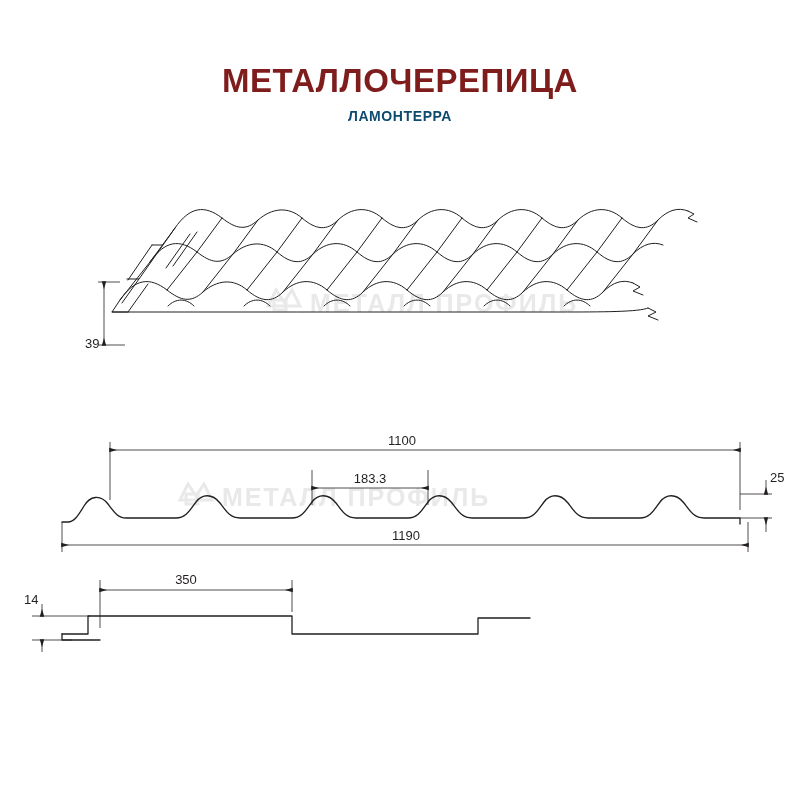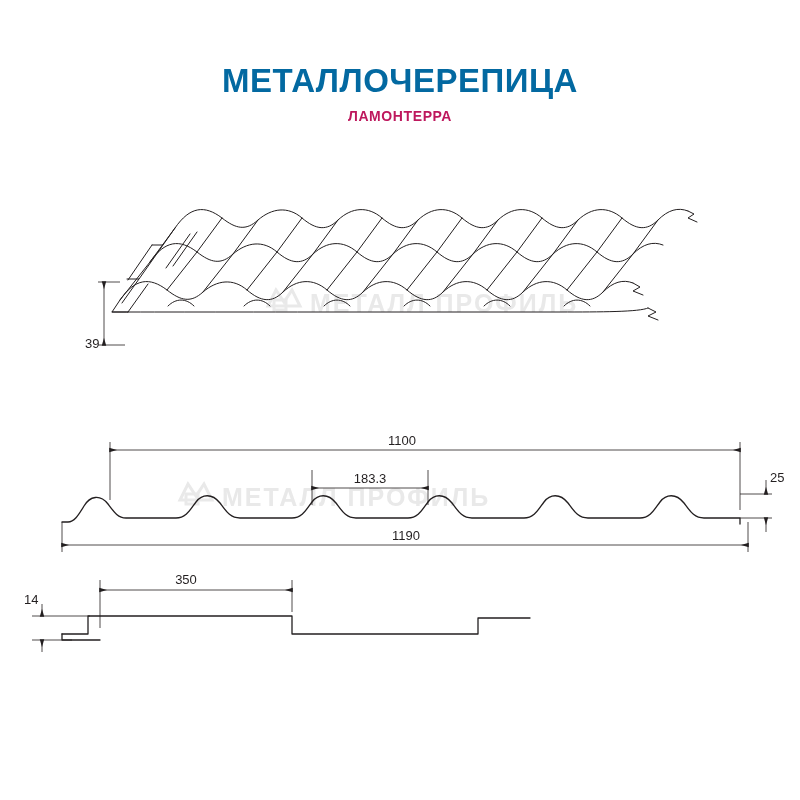--- a/index.html
+++ b/index.html
@@ -26,28 +26,28 @@
     left: 0;
     top: 62px;
     width: 800px;
     text-align: center;
   }
   .title-main {
     font-size: 33px;
     font-weight: bold;
     letter-spacing: 0.5px;
     line-height: 38px;
-    color: #0369a1;
+    color: #7f1d1d;
   }
   .title-sub {
     font-size: 14px;
     font-weight: bold;
     letter-spacing: 0.6px;
     margin-top: 8px;
-    color: #be185d;
+    color: #0c4a6e;
   }
   svg.drawing {
     position: absolute;
     left: 0;
     top: 0;
     width: 800px;
     height: 800px;
   }
   .dim-text {
     font-family: "Liberation Sans", sans-serif;

